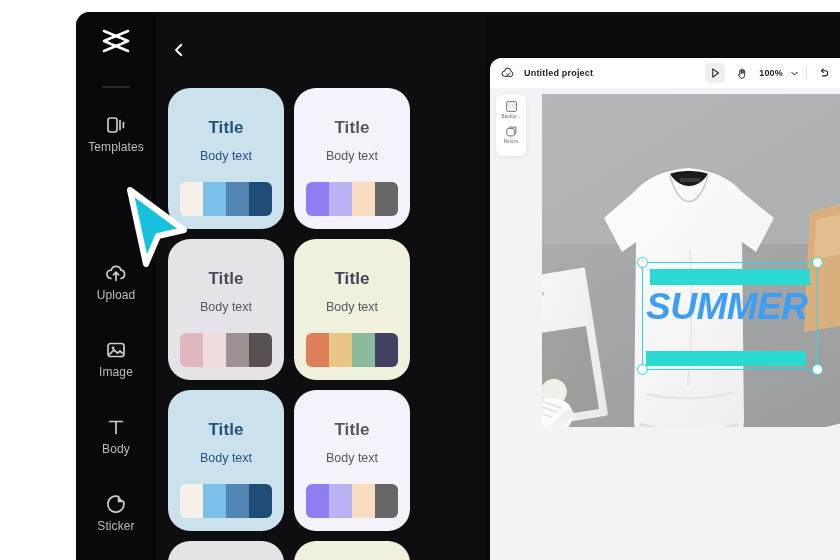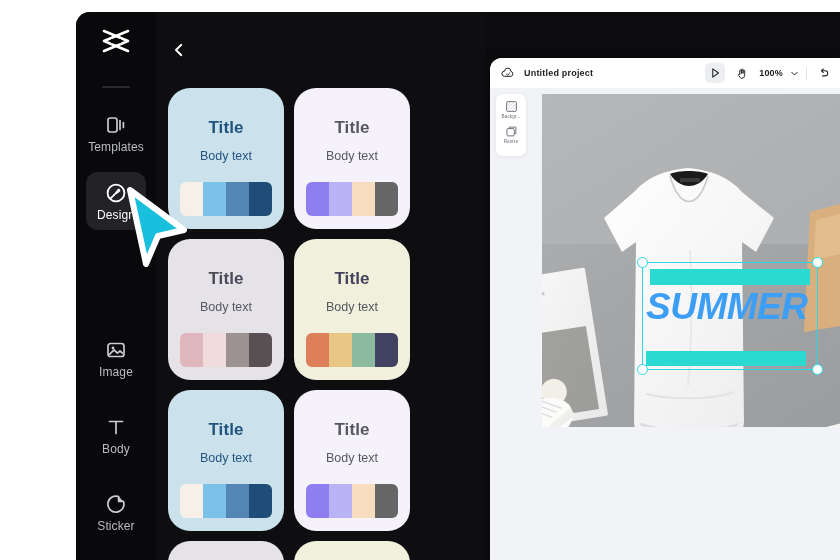--- a/index.html
+++ b/index.html
@@ -149,29 +149,28 @@
 
       <div class="rail-item" style="top:92px">
         <svg class="rail-icon" viewBox="0 0 24 24">
           <rect x="4" y="5" width="9" height="14" rx="2.2" fill="none" stroke="#c9ccd2" stroke-width="1.7"></rect>
           <path d="M16 7.5 V16.5" stroke="#c9ccd2" stroke-width="1.7" stroke-linecap="round"></path>
           <path d="M19.4 9.5 V14.5" stroke="#c9ccd2" stroke-width="1.7" stroke-linecap="round"></path>
         </svg>
         <span class="rail-label">Templates</span>
       </div>
 
-      <div class="rail-item active" style="top:160px">
+
+      <div class="rail-item" style="top:240px">
         <svg class="rail-icon" viewBox="0 0 24 24">
-          <circle cx="12" cy="12" r="8.4" fill="none" stroke="#ffffff" stroke-width="1.8"></circle>
-          <path d="M6.6 17.4 L15.2 8.8" stroke="#ffffff" stroke-width="1.8" stroke-linecap="round"></path>
-          <path d="M14.2 7.6 L16.6 10 L13.4 12.4 C12.3 13.2 10.9 11.8 11.7 10.7 Z" fill="#ffffff"></path>
-        </svg>
-        <span class="rail-label">Design</span>
-      </div>
-
+          <path d="M7 17.5 a4.2 4.2 0 0 1 .3-8.4 A5 5 0 0 1 17 9.2 a4.2 4.2 0 0 1 0 8.3" fill="none" stroke="#c9ccd2" stroke-width="1.7" stroke-linecap="round"></path>
+          <path d="M12 19.5 V11.5 M9.4 13.8 L12 11.2 L14.6 13.8" fill="none" stroke="#c9ccd2" stroke-width="1.7" stroke-linecap="round" stroke-linejoin="round"></path>
+        </svg>
+        <span class="rail-label">Upload</span>
+      </div>
 
       <div class="rail-item" style="top:317px">
         <svg class="rail-icon" viewBox="0 0 24 24">
           <rect x="4" y="5.5" width="16" height="13" rx="2.6" fill="none" stroke="#c9ccd2" stroke-width="1.7"></rect>
           <circle cx="9" cy="10" r="1.4" fill="#c9ccd2"></circle>
           <path d="M5.2 16.6 L10 11.8 L13.4 15.2 L16 12.8 L18.8 15.6" fill="none" stroke="#c9ccd2" stroke-width="1.7" stroke-linejoin="round"></path>
         </svg>
         <span class="rail-label">Image</span>
       </div>
 

